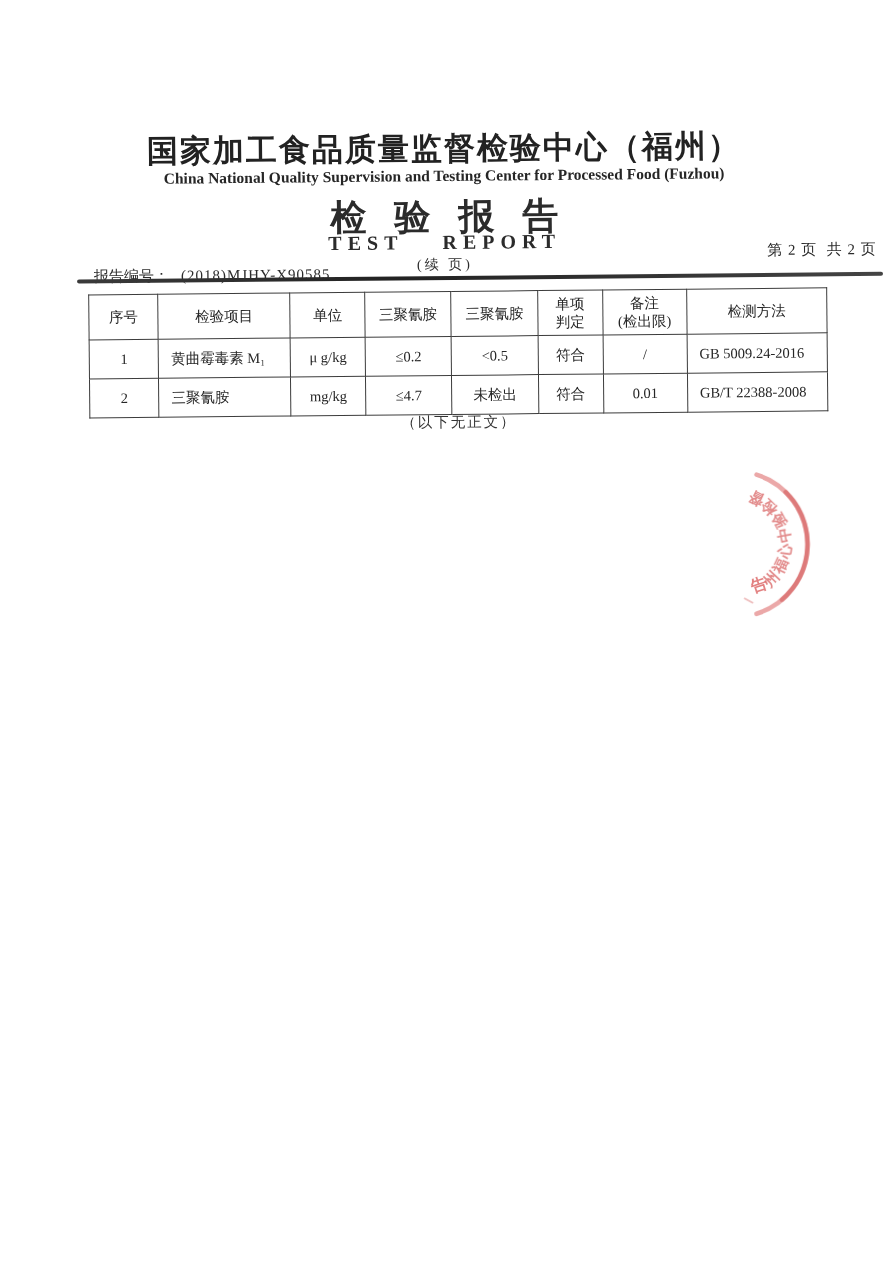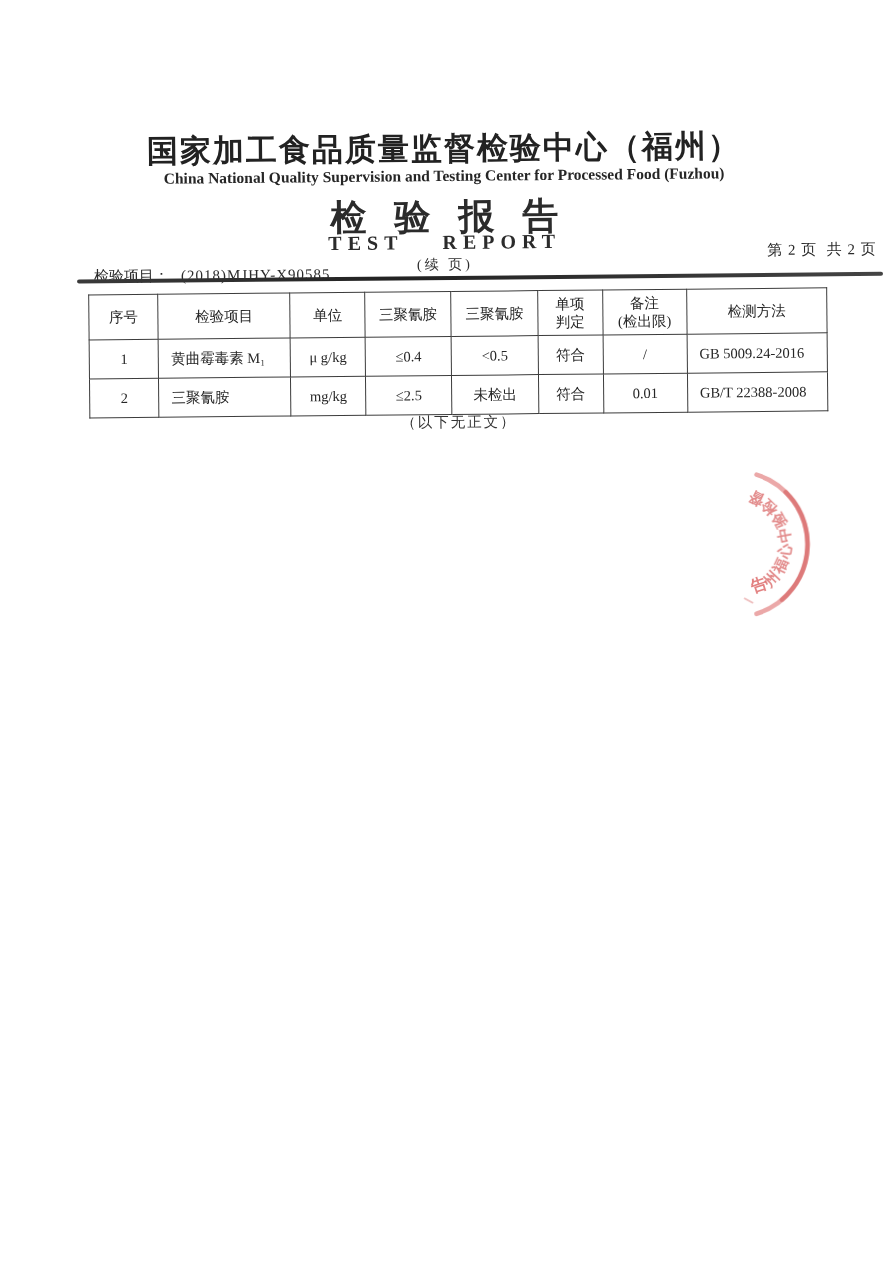--- a/index.html
+++ b/index.html
@@ -158,21 +158,21 @@
     <span>检验报告</span>
   </div>
 
   <div class="title-en">
     <span class="w1">TEST</span><span class="w2">REPORT</span>
   </div>
 
   <div class="continued">(续 页)</div>
 
   <div class="report-no">
-    <span class="lbl">检验项目：</span><span class="val">(2018)MJHY-X90585</span>
+    <span class="lbl">报告编号：</span><span class="val">(2018)MJHY-X90585</span>
   </div>
 
   <div class="page-indicator">第 2 页  共 2 页</div>
 
   <div class="divider"></div>
 
   <table class="results-table">
     <colgroup>
       <col style="width:9.4%">
         <col style="width:17.9%">
@@ -195,31 +195,31 @@
         <th>备注
 (检出限)</th>
         <th>检测方法</th>
       </tr>
     </thead>
     <tbody>
       <tr>
         <td>1</td>
         <td class="left">黄曲霉毒素 M₁</td>
         <td>μ g/kg</td>
-        <td>≤0.4</td>
+        <td>≤0.2</td>
         <td>&lt;0.5</td>
         <td>符合</td>
         <td>/</td>
         <td class="left">GB 5009.24-2016</td>
       </tr>
       <tr>
         <td>2</td>
         <td class="left">三聚氰胺</td>
         <td>mg/kg</td>
-        <td>≤2.5</td>
+        <td>≤4.7</td>
         <td>未检出</td>
         <td>符合</td>
         <td>0.01</td>
         <td class="left">GB/T 22388-2008</td>
       </tr>
     </tbody>
   </table>
 
   <div class="footer-note">（以下无正文）</div>
 

